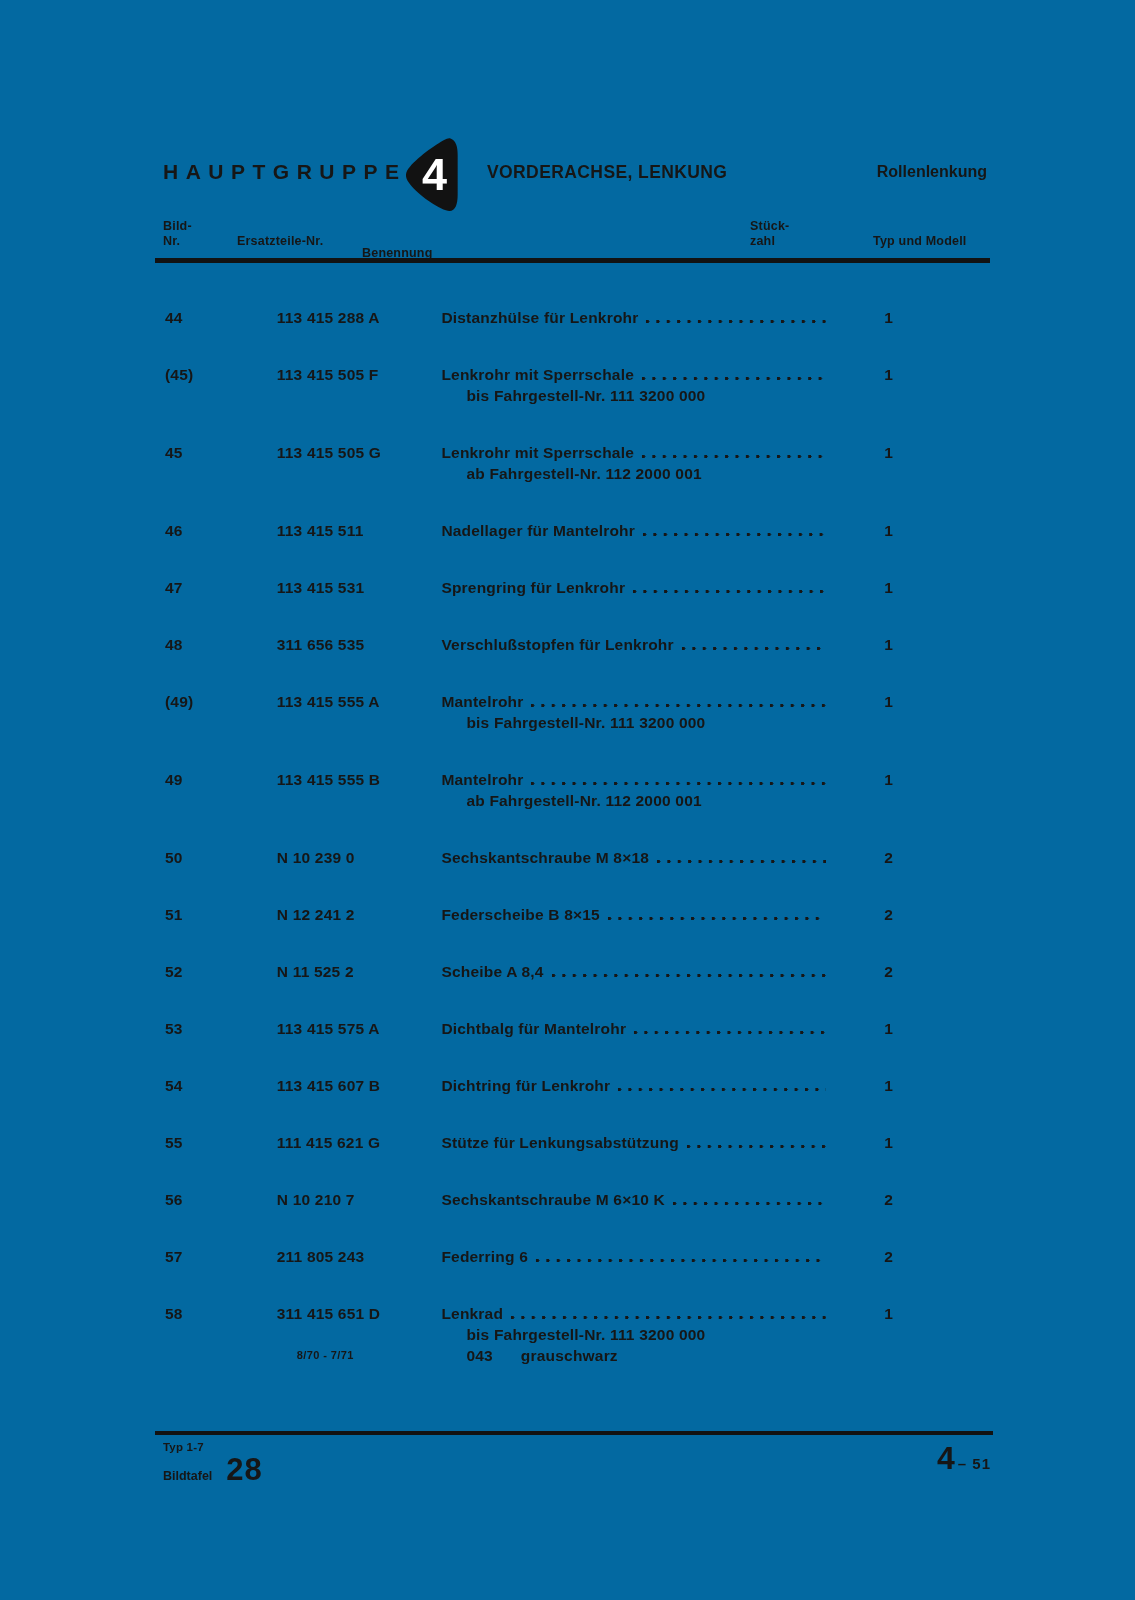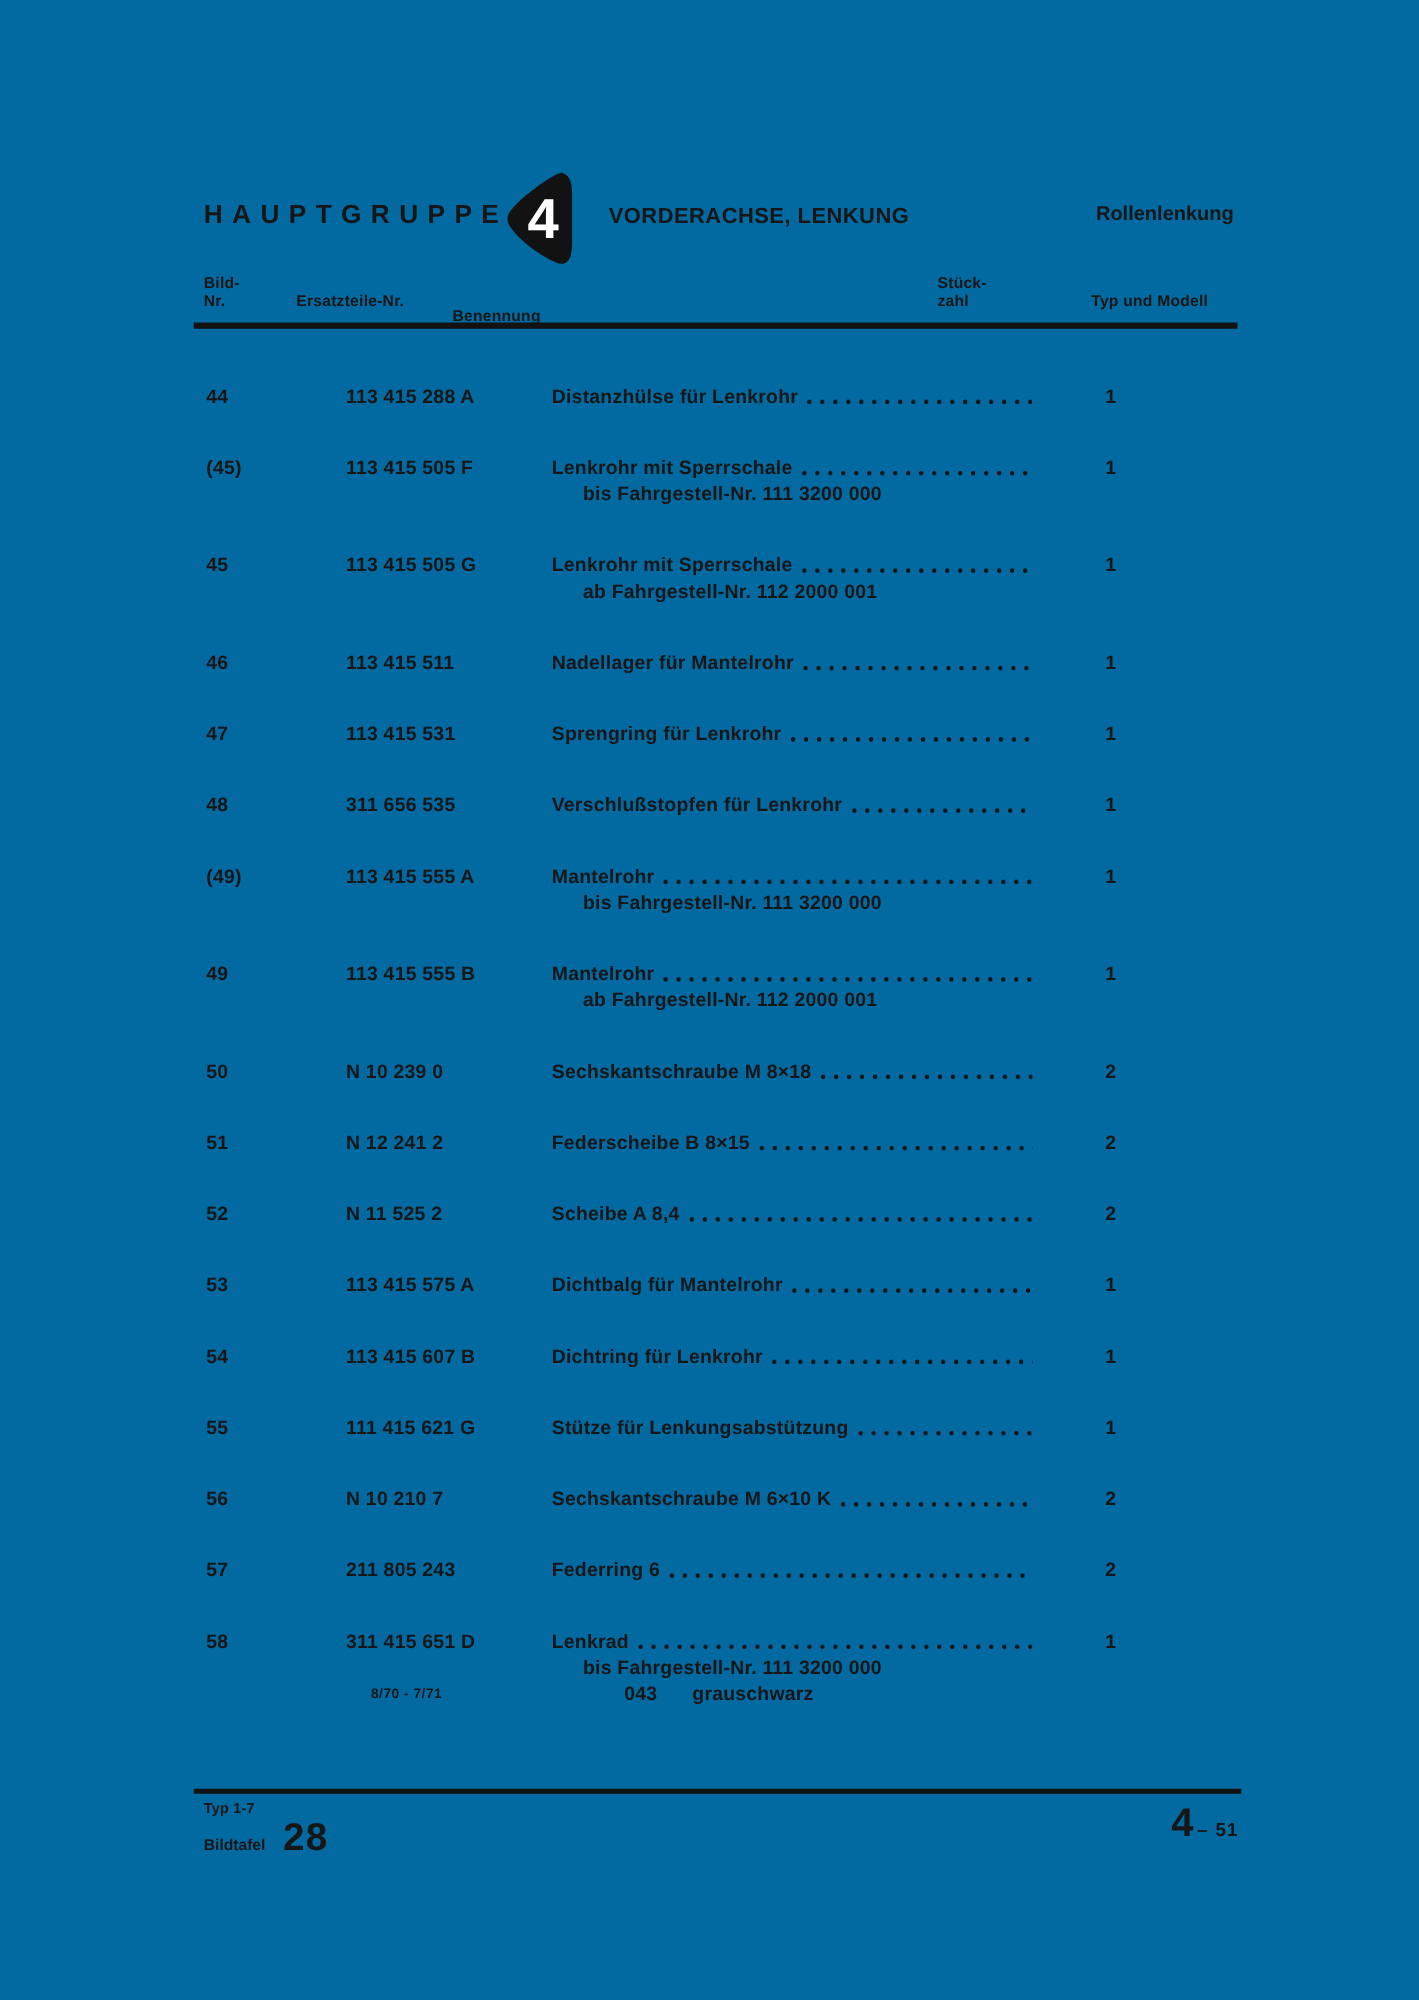--- a/index.html
+++ b/index.html
@@ -47,21 +47,21 @@
   .c-typ{flex:1;}
   .nline{display:flex;align-items:baseline;}
   .nm{white-space:nowrap;}
   .dots{
     flex:1;align-self:flex-end;height:5px;
     margin:0 4px 4px 7px;
     background-image:radial-gradient(circle at 2.5px 2.5px,#161616 1.6px,rgba(0,0,0,0) 2px);
     background-size:10.4px 5px;background-repeat:repeat-x;
   }
   .sub{padding-left:25px;white-space:nowrap;}
-  .color-code{margin-right:28px;margin-left:33px;}
+  .color-code{margin-right:28px;}
   .date-note{font-size:11px;letter-spacing:0.4px;padding-left:20px;margin-top:21px;}
 
   
   .f-typ{position:absolute;left:163px;top:1441px;font-size:11.5px;letter-spacing:0.2px;}
   .f-plate{position:absolute;left:163px;top:1452px;display:flex;align-items:baseline;}
   .f-plate-label{font-size:12.5px;}
   .f-plate-num{font-size:31px;margin-left:14px;letter-spacing:1px;}
   .f-page{position:absolute;right:144px;top:1440px;display:flex;align-items:baseline;}
   .f-page-big{font-size:32px;}
   .f-page-small{font-size:15px;margin-left:3px;letter-spacing:1px;}

